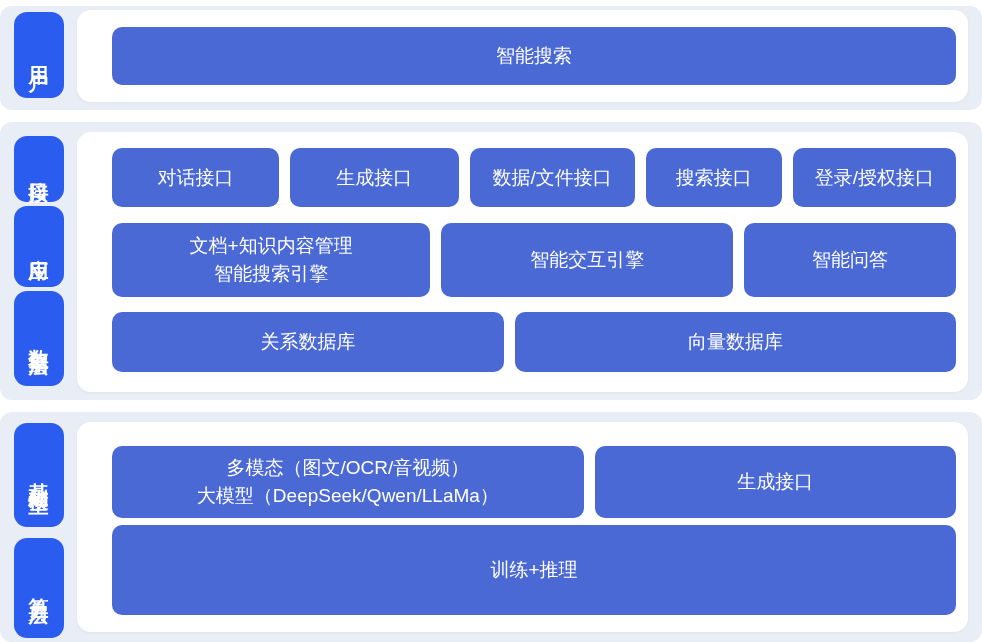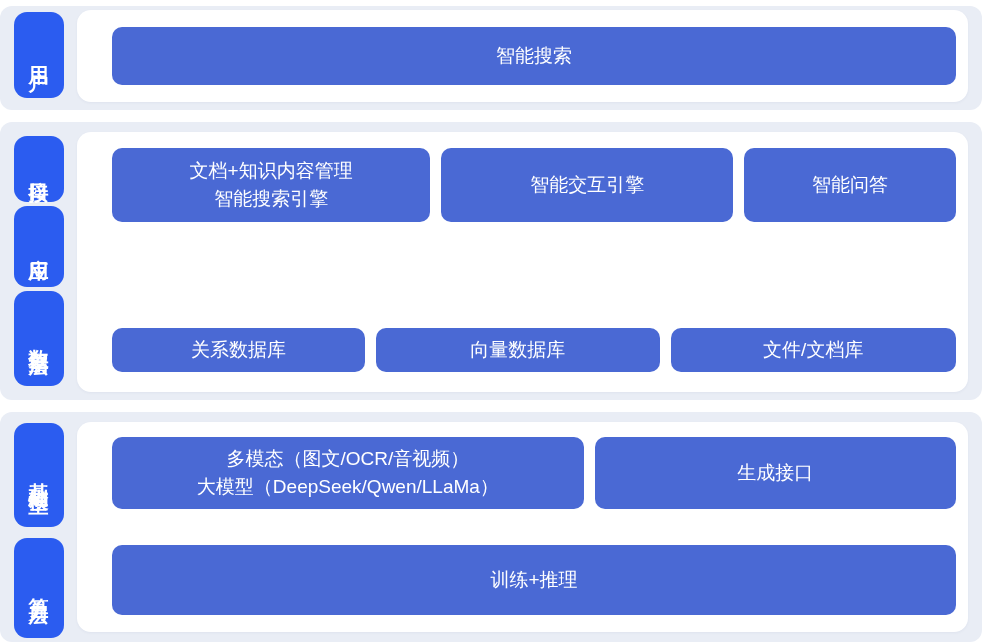--- a/index.html
+++ b/index.html
@@ -19,29 +19,29 @@
   .layer-label{background:#2b5cf0;border-radius:13px;color:#ffffff;
     display:flex;align-items:center;justify-content:center;}
   .layer-label .vtext{writing-mode:vertical-rl;text-orientation:upright;
     font-weight:700;font-size:20px;line-height:1;letter-spacing:4px;}
 
   .panel{position:absolute;left:77px;right:14px;background:#ffffff;border-radius:14px;
     display:flex;flex-direction:column;box-sizing:border-box;
     box-shadow:0 1px 3px rgba(30,50,110,0.05);}
   #band-user .panel{top:4px;bottom:8px;padding:12px 12px 12px 35px;justify-content:center;}
   #band-mid .panel{top:10px;bottom:8px;padding:16px 12px 20px 35px;justify-content:space-between;}
-  #band-bottom .panel{top:10px;bottom:10px;padding:15px 12px 17px 35px;justify-content:space-between;}
+  #band-bottom .panel{top:10px;bottom:10px;padding:24px 12px 17px 35px;justify-content:space-between;}
 
   .row{display:flex;gap:11px;}
   .row-1{height:58px;}
   .row-2{height:59px;}
   .row-3{height:74px;}
-  .row-4{height:44px;}
+  .row-4{height:60px;}
   .row-5{height:72px;}
-  .row-6{height:70px;}
+  .row-6{height:90px;}
 
   .block{background:#4a69d4;border-radius:10px;color:#ffffff;
     display:flex;align-items:center;justify-content:center;text-align:center;
     font-size:19px;font-weight:500;line-height:1.45;
     white-space:pre-line;flex-basis:0;padding:0 8px;box-sizing:border-box;}
 </style>
 </head>
 <body>
 
 <div class="page">
@@ -65,30 +65,36 @@
         <span class="vtext">接口</span>
       </div>
       <div class="layer-label" style="height:81px">
         <span class="vtext">应用</span>
       </div>
       <div class="layer-label" style="height:95px">
         <span class="vtext">数据层</span>
       </div>
     </div>
     <div class="panel">
+      <div class="row row-2">
+        <div class="block" style="flex-grow:170">对话接口</div>
+        <div class="block" style="flex-grow:172">生成接口</div>
+        <div class="block" style="flex-grow:168">数据/文件接口</div>
+        <div class="block" style="flex-grow:135">搜索接口</div>
+        <div class="block" style="flex-grow:166">登录/授权接口</div>
+      </div>
       <div class="row row-3">
         <div class="block" style="flex-grow:250">文档+知识内容管理
 智能搜索引擎</div>
         <div class="block" style="flex-grow:228">智能交互引擎</div>
         <div class="block" style="flex-grow:162">智能问答</div>
       </div>
       <div class="row row-4">
         <div class="block" style="flex-grow:255">关系数据库</div>
         <div class="block" style="flex-grow:288">向量数据库</div>
-        <div class="block" style="flex-grow:290">文件/文档库</div>
       </div>
     </div>
   </section>
 
   <section class="band" id="band-bottom">
     <div class="labels-col">
       <div class="layer-label" style="height:104px">
         <span class="vtext">基础模型</span>
       </div>
       <div class="layer-label" style="height:100px">

